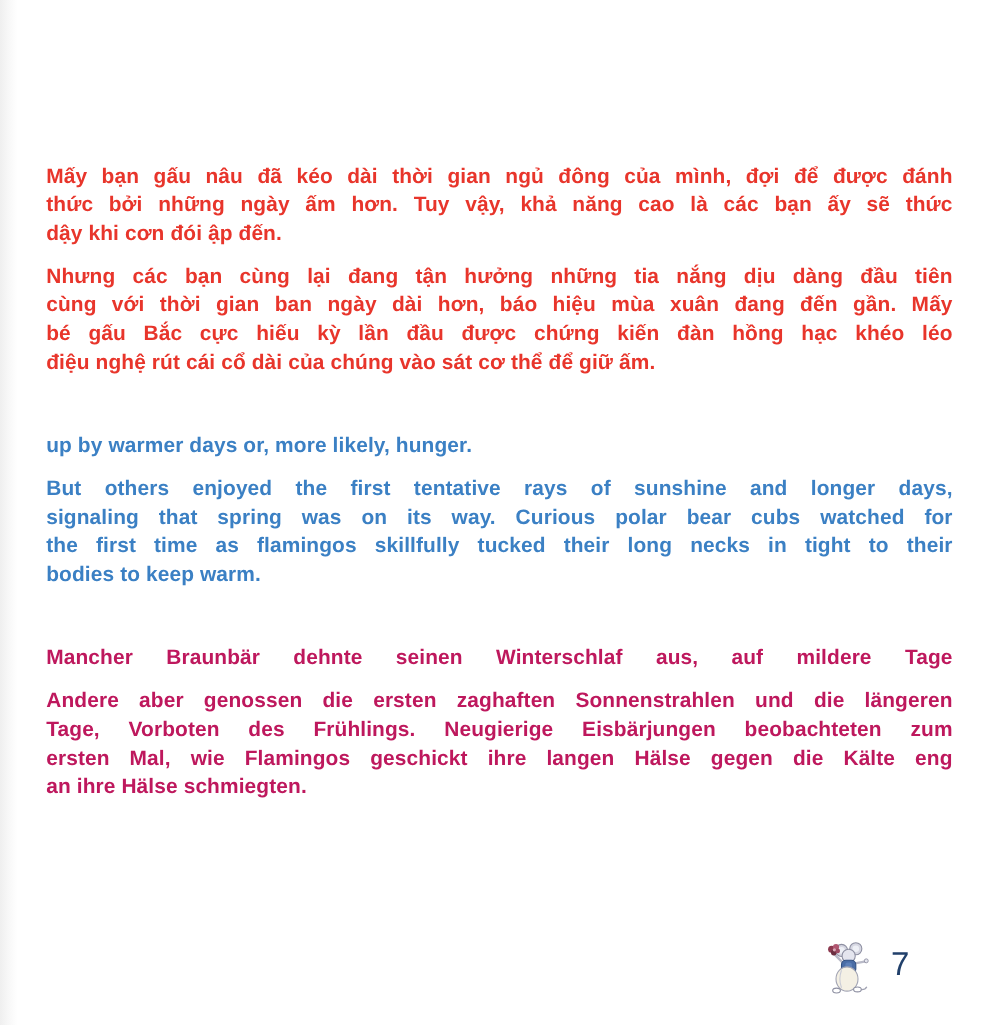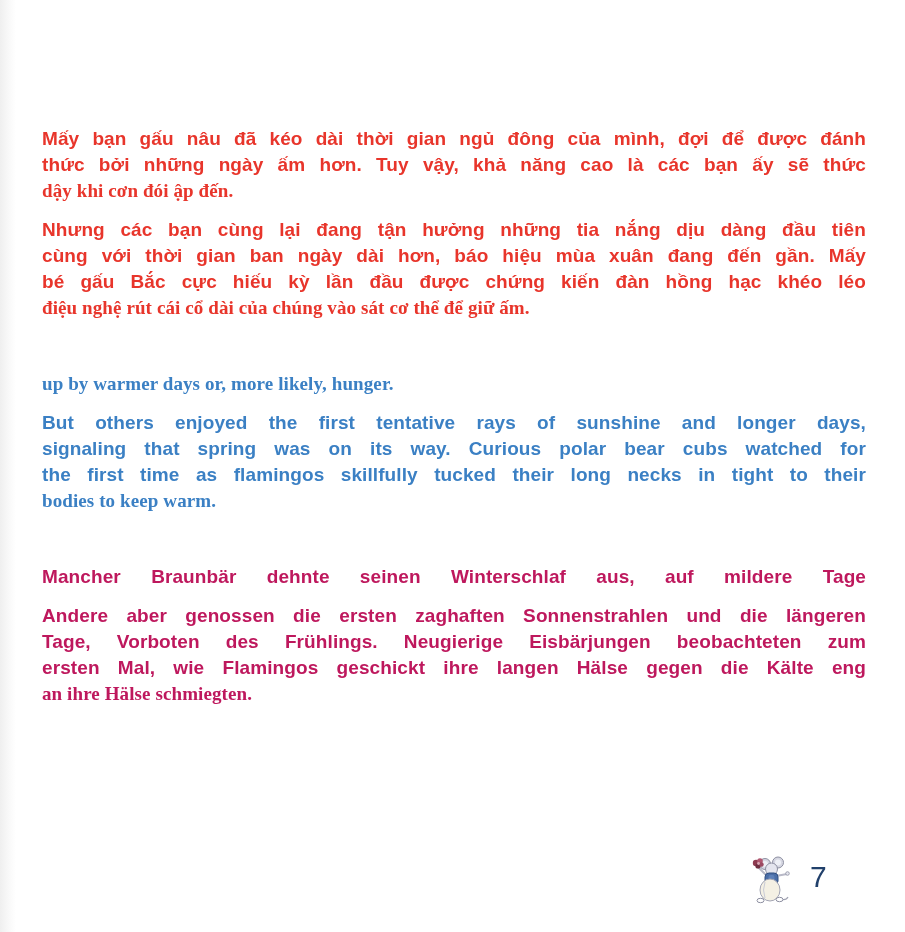--- a/index.html
+++ b/index.html
@@ -8,39 +8,38 @@
     background: #ffffff;
     font-family: "Liberation Sans", sans-serif;
     position: relative;
     overflow: hidden;
   }
   .page-edge {
     position: absolute; left: 0; top: 0; bottom: 0; width: 16px;
     background: linear-gradient(to right, #efefef 0%, #f8f8f8 50%, #ffffff 100%);
   }
   .content {
-    position: absolute; left: 42px; top: 126px; width: 824px;
+    position: absolute; left: 42px; top: 148px; width: 824px;
   }
   .lang-block { margin: 0 0 50px 0; }
   .lang-block p { margin: 0 0 13px 0; }
   .lang-block p:last-child { margin-bottom: 0; }
   .line {
     font-size: 19px;
     line-height: 26px;
     font-weight: 600;
     letter-spacing: 0.1px;
     text-align: justify;
     -moz-text-align-last: justify;
     text-align-last: justify;
     white-space: normal;
   }
   .line-last {
     -moz-text-align-last: left;
     text-align-last: left;
-    font-family: Liberation Serif, serif;
   }
   .vi { color: #e8352b; }
   .en { color: #3b80c4; }
   .de { color: #be185d; }
   .footer-illustration {
     position: absolute; left: 747px; top: 855px; width: 52px; height: 52px;
   }
   .page-number {
     position: absolute; left: 810px; top: 860px;
     font-size: 30px; font-weight: 500;

